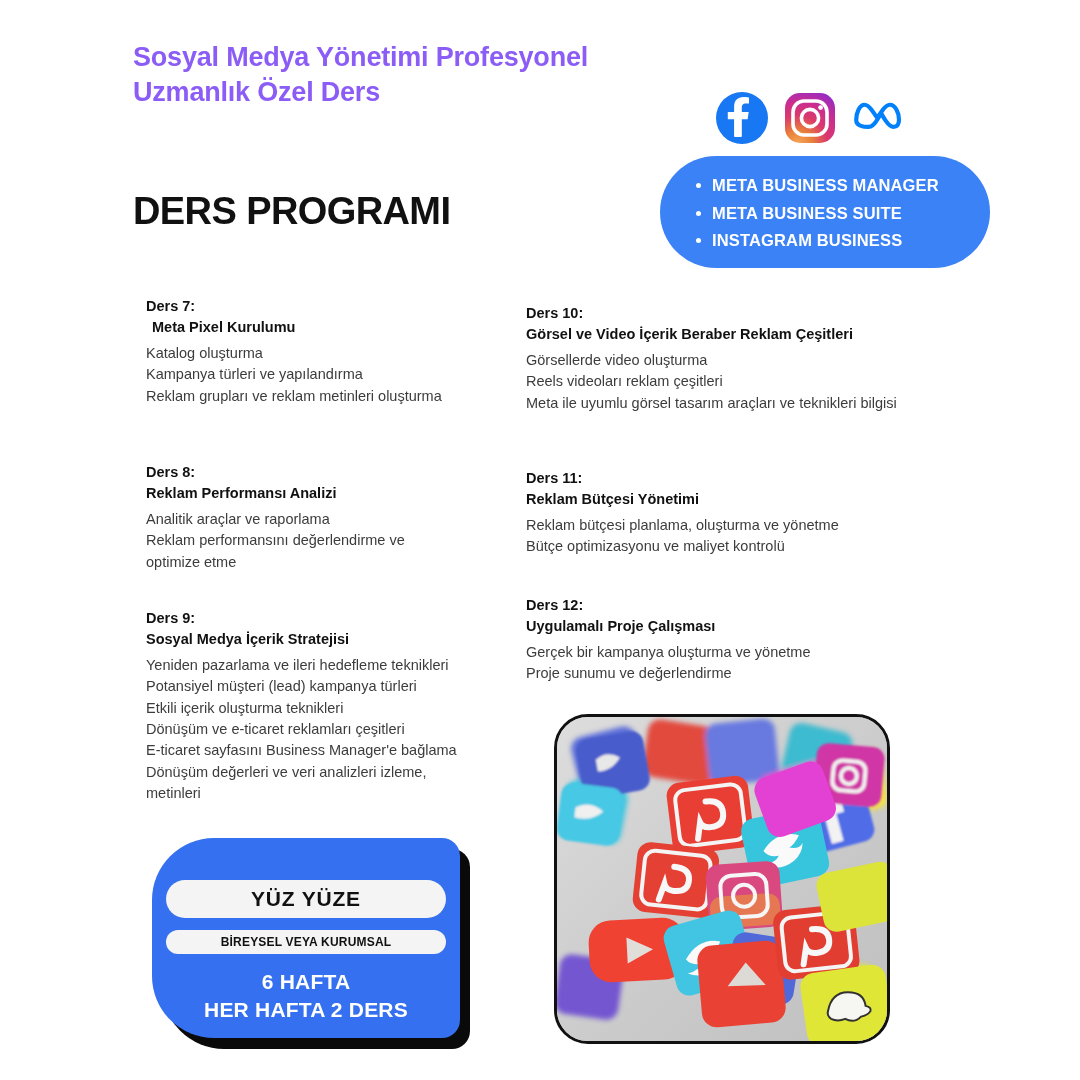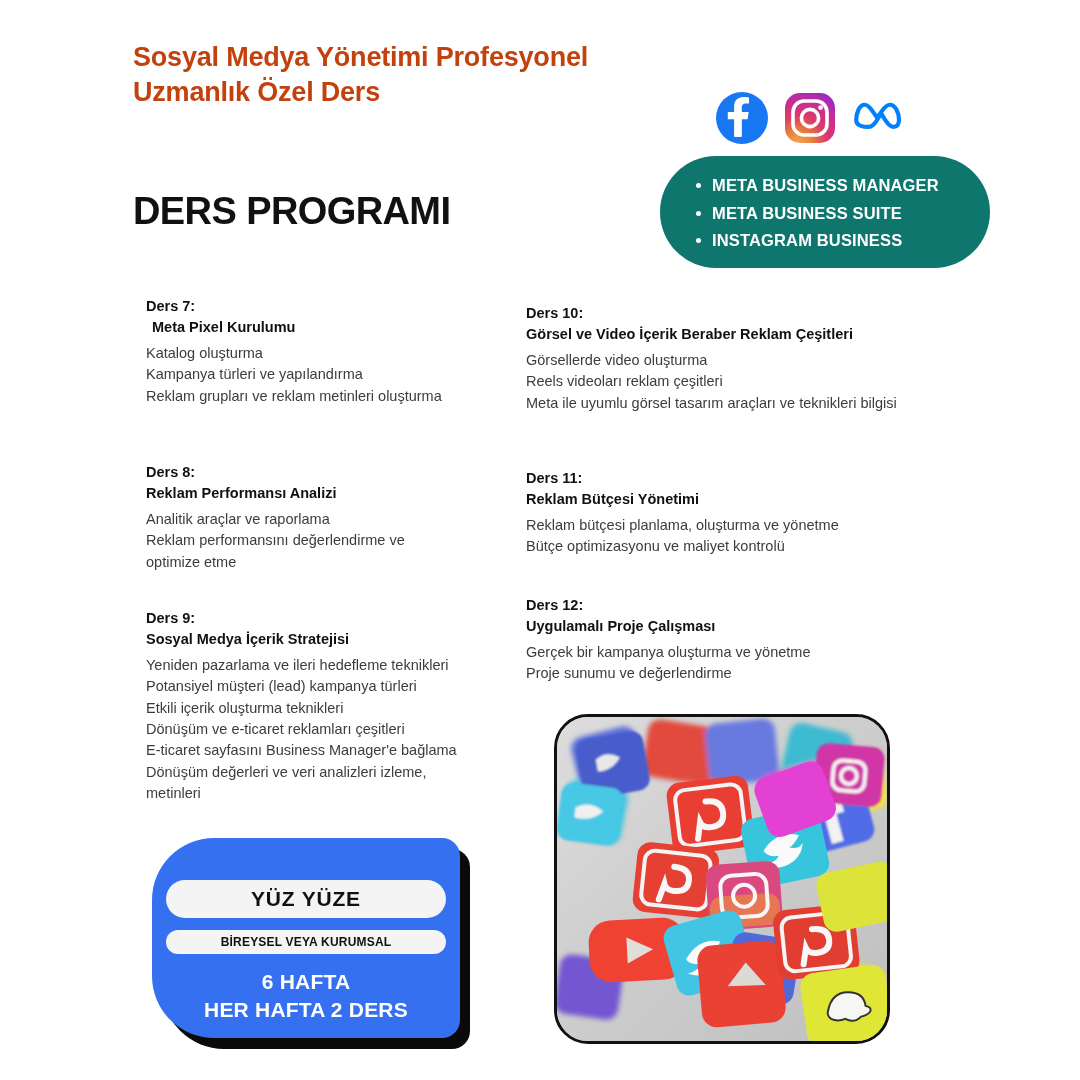--- a/index.html
+++ b/index.html
@@ -20,21 +20,21 @@
   
   .title {
     position: absolute;
     left: 133px;
     top: 40px;
     width: 540px;
     font-size: 27px;
     font-weight: 900;
     line-height: 1.28;
     letter-spacing: -0.2px;
-    color: #c2410c;
+    color: #8b5cf6;
     font-stretch: condensed;
   }
   .title .line { display: block; }
 
   .section-heading {
     position: absolute;
     left: 133px;
     top: 190px;
     font-size: 38px;
     font-weight: 900;
@@ -53,21 +53,21 @@
   }
   .icon-wrap { width: 56px; height: 56px; display:block; }
 
   
   .pink-pill {
     position: absolute;
     left: 660px;
     top: 156px;
     width: 330px;
     height: 112px;
-    background: #0f766e;
+    background: #3b82f6;
     border-radius: 56px;
     box-sizing: border-box;
     padding: 16px 0 0 30px;
   }
   .pink-pill ul {
     margin: 0;
     padding: 0 0 0 22px;
     list-style: none;
   }
   .pink-pill li {

